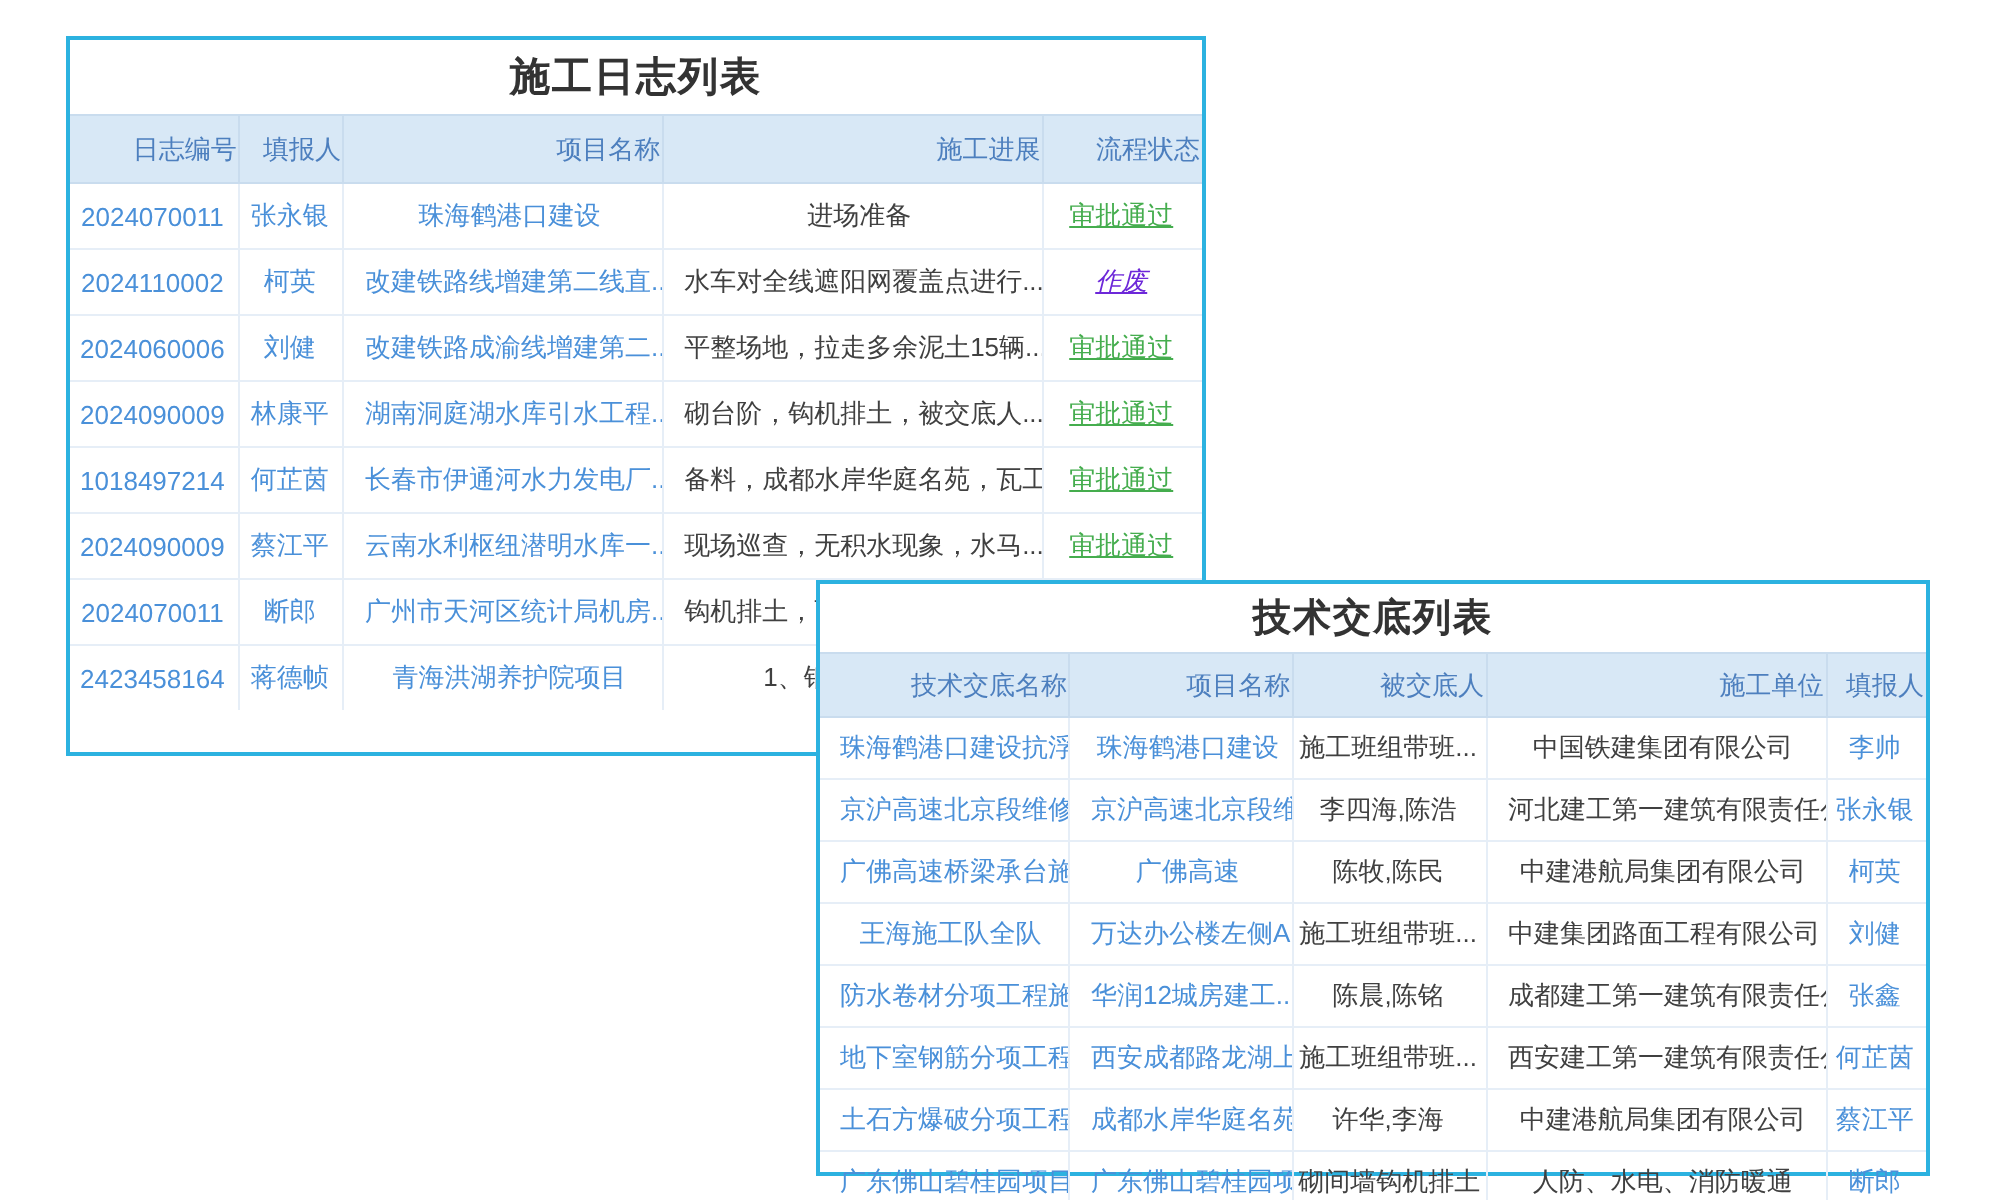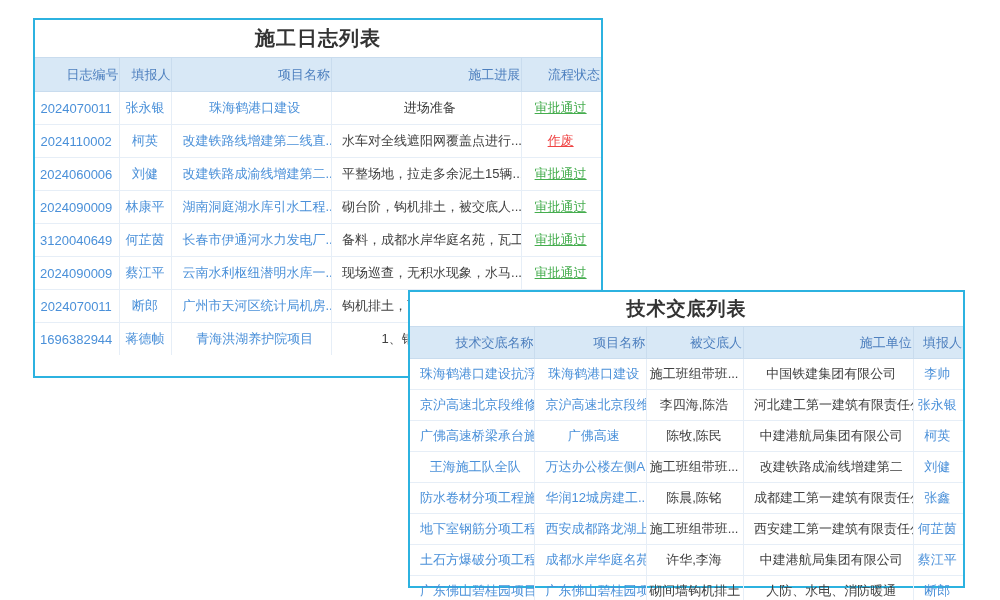--- a/index.html
+++ b/index.html
@@ -75,59 +75,59 @@
           <td class="al-center"><span class="cell-link">张永银</span></td>
           <td class="al-left"><span class="cell-link">珠海鹤港口建设</span></td>
           <td class="al-left"><span>进场准备</span></td>
           <td class="al-center"><span class="cell-status" style="color: rgb(69, 173, 78);">审批通过</span></td>
         </tr>
         <tr>
           <td class="al-center"><span class="cell-link">2024110002</span></td>
           <td class="al-center"><span class="cell-link">柯英</span></td>
           <td class="al-left"><span class="cell-link">改建铁路线增建第二线直...</span></td>
           <td class="al-left"><span>水车对全线遮阳网覆盖点进行...</span></td>
-          <td class="al-center"><span class="cell-status" style="color: #ef4444;">作废</span></td>
+          <td class="al-center"><span class="cell-status" style="color: #6d28d9; font-style: italic;">作废</span></td>
         </tr>
         <tr>
           <td class="al-center"><span class="cell-link">2024060006</span></td>
           <td class="al-center"><span class="cell-link">刘健</span></td>
           <td class="al-left"><span class="cell-link">改建铁路成渝线增建第二...</span></td>
           <td class="al-left"><span>平整场地，拉走多余泥土15辆...</span></td>
           <td class="al-center"><span class="cell-status" style="color: rgb(69, 173, 78);">审批通过</span></td>
         </tr>
         <tr>
           <td class="al-center"><span class="cell-link">2024090009</span></td>
           <td class="al-center"><span class="cell-link">林康平</span></td>
           <td class="al-left"><span class="cell-link">湖南洞庭湖水库引水工程...</span></td>
           <td class="al-left"><span>砌台阶，钩机排土，被交底人...</span></td>
           <td class="al-center"><span class="cell-status" style="color: rgb(69, 173, 78);">审批通过</span></td>
         </tr>
         <tr>
-          <td class="al-center"><span class="cell-link">3120040649</span></td>
+          <td class="al-center"><span class="cell-link">1018497214</span></td>
           <td class="al-center"><span class="cell-link">何芷茵</span></td>
           <td class="al-left"><span class="cell-link">长春市伊通河水力发电厂...</span></td>
           <td class="al-left"><span>备料，成都水岸华庭名苑，瓦工...</span></td>
           <td class="al-center"><span class="cell-status" style="color: rgb(69, 173, 78);">审批通过</span></td>
         </tr>
         <tr>
           <td class="al-center"><span class="cell-link">2024090009</span></td>
           <td class="al-center"><span class="cell-link">蔡江平</span></td>
           <td class="al-left"><span class="cell-link">云南水利枢纽潜明水库一...</span></td>
           <td class="al-left"><span>现场巡查，无积水现象，水马...</span></td>
           <td class="al-center"><span class="cell-status" style="color: rgb(69, 173, 78);">审批通过</span></td>
         </tr>
         <tr>
           <td class="al-center"><span class="cell-link">2024070011</span></td>
           <td class="al-center"><span class="cell-link">断郎</span></td>
           <td class="al-left"><span class="cell-link">广州市天河区统计局机房...</span></td>
           <td class="al-left"><span>钩机排土，瓦工砌台阶，打地...</span></td>
           <td class="al-center"><span class="cell-status" style="color: rgb(67, 83, 207);">未提交</span></td>
         </tr>
         <tr>
-          <td class="al-center"><span class="cell-link">1696382944</span></td>
+          <td class="al-center"><span class="cell-link">2423458164</span></td>
           <td class="al-center"><span class="cell-link">蒋德帧</span></td>
           <td class="al-left"><span class="cell-link">青海洪湖养护院项目</span></td>
           <td class="al-left"><span>1、钢筋下料；...</span></td>
           <td class="al-center"><span class="cell-status" style="color: rgb(69, 173, 78);"></span></td>
         </tr>
       </tbody>
     </table>
 </section>
 
 <section class="panel panel-disclosure">
@@ -168,21 +168,21 @@
           <td class="al-left"><span class="cell-link">广佛高速桥梁承台施...</span></td>
           <td class="al-left"><span class="cell-link">广佛高速</span></td>
           <td class="al-center"><span>陈牧,陈民</span></td>
           <td class="al-left"><span>中建港航局集团有限公司</span></td>
           <td class="al-center"><span class="cell-link">柯英</span></td>
         </tr>
         <tr>
           <td class="al-left"><span class="cell-link">王海施工队全队</span></td>
           <td class="al-left"><span class="cell-link">万达办公楼左侧A...</span></td>
           <td class="al-center"><span>施工班组带班...</span></td>
-          <td class="al-left"><span>改建铁路成渝线增建第二</span></td>
+          <td class="al-left"><span>中建集团路面工程有限公司</span></td>
           <td class="al-center"><span class="cell-link">刘健</span></td>
         </tr>
         <tr>
           <td class="al-left"><span class="cell-link">防水卷材分项工程施...</span></td>
           <td class="al-left"><span class="cell-link">华润12城房建工...</span></td>
           <td class="al-center"><span>陈晨,陈铭</span></td>
           <td class="al-left"><span>成都建工第一建筑有限责任公司</span></td>
           <td class="al-center"><span class="cell-link">张鑫</span></td>
         </tr>
         <tr>

